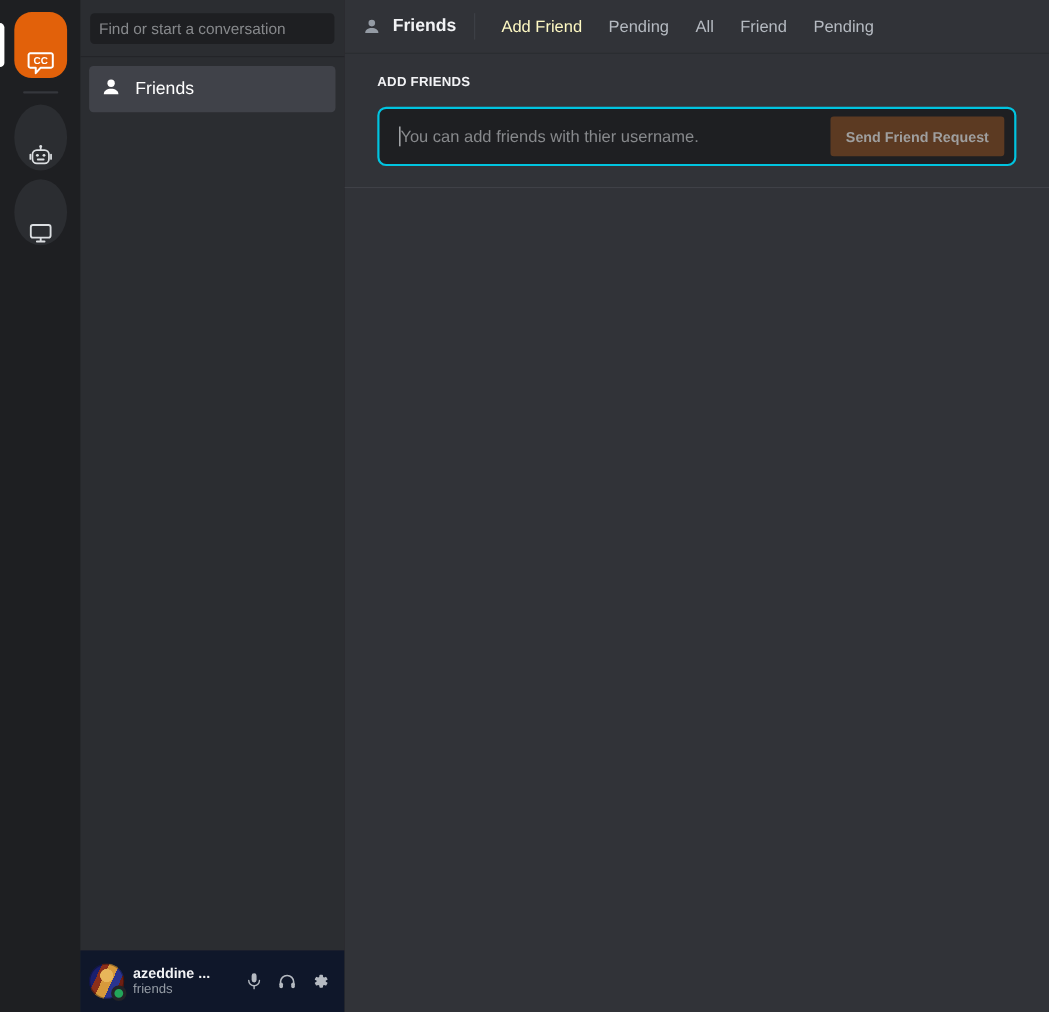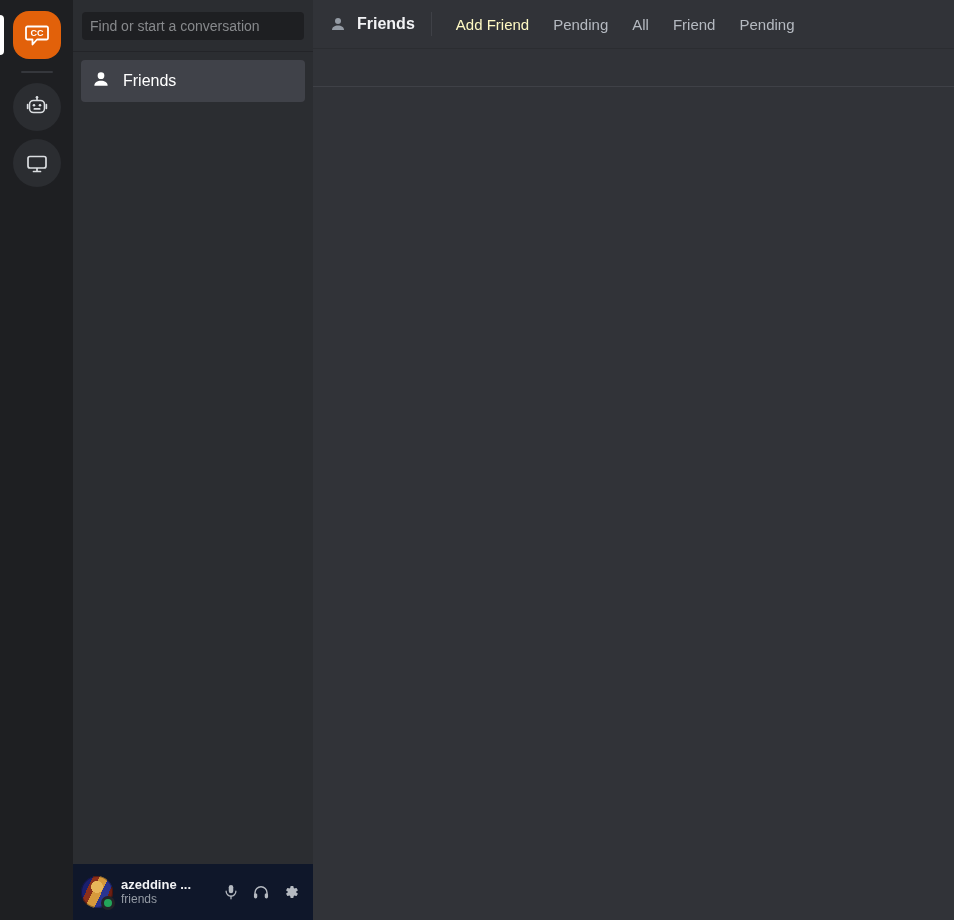--- a/index.html
+++ b/index.html
@@ -19,22 +19,22 @@
     padding-top:11px;
     position:relative;
   }
   .rail-item { position:relative; width:73px; display:flex; justify-content:center; margin-bottom:8px; }
   .rail-pill {
     position:absolute; left:0; top:50%; transform:translateY(-50%);
     width:4px; height:40px; background:#ffffff;
     border-top-right-radius:4px; border-bottom-right-radius:4px;
   }
   .rail-btn {
-    width:48px; height:48px;
-    display:flex; align-items:center; justify-content:center;
+    width:48px; height:60px;
+    display:flex; align-items:flex-end; justify-content:center;
     background:#2b2d31; border-radius:50%;
     color:#dbdee1;
   }
   .rail-btn.active { background:#e2610a; border-radius:16px; color:#fff; }
   .rail-sep { width:32px; height:2px; background:#35373c; border-radius:1px; margin:4px 0 10px 0; }
 
   
   .sidebar {
     width:240px; flex:0 0 240px; height:920px;
     background:#2b2d31;
@@ -242,19 +242,27 @@
       <div class="tabs">
         <span class="tab active">Add Friend</span>
         <span class="tab">Pending</span>
         <span class="tab">All</span>
         <span class="tab">Friend</span>
         <span class="tab">Pending</span>
       </div>
     </div>
 
     <div class="content">
-
+      <div class="section-title">ADD FRIENDS</div>
+
+      <div class="add-friend-box">
+        <div class="afb-input-wrap">
+          <span class="caret"></span>
+          <input class="afb-input" type="text" placeholder="You can add friends with thier username." style="">
+        </div>
+        <button class="send-btn">Send Friend Request</button>
+      </div>
 
       <div class="content-divider"></div>
     </div>
   </div>
 
 </div>
 
 </body></html>

